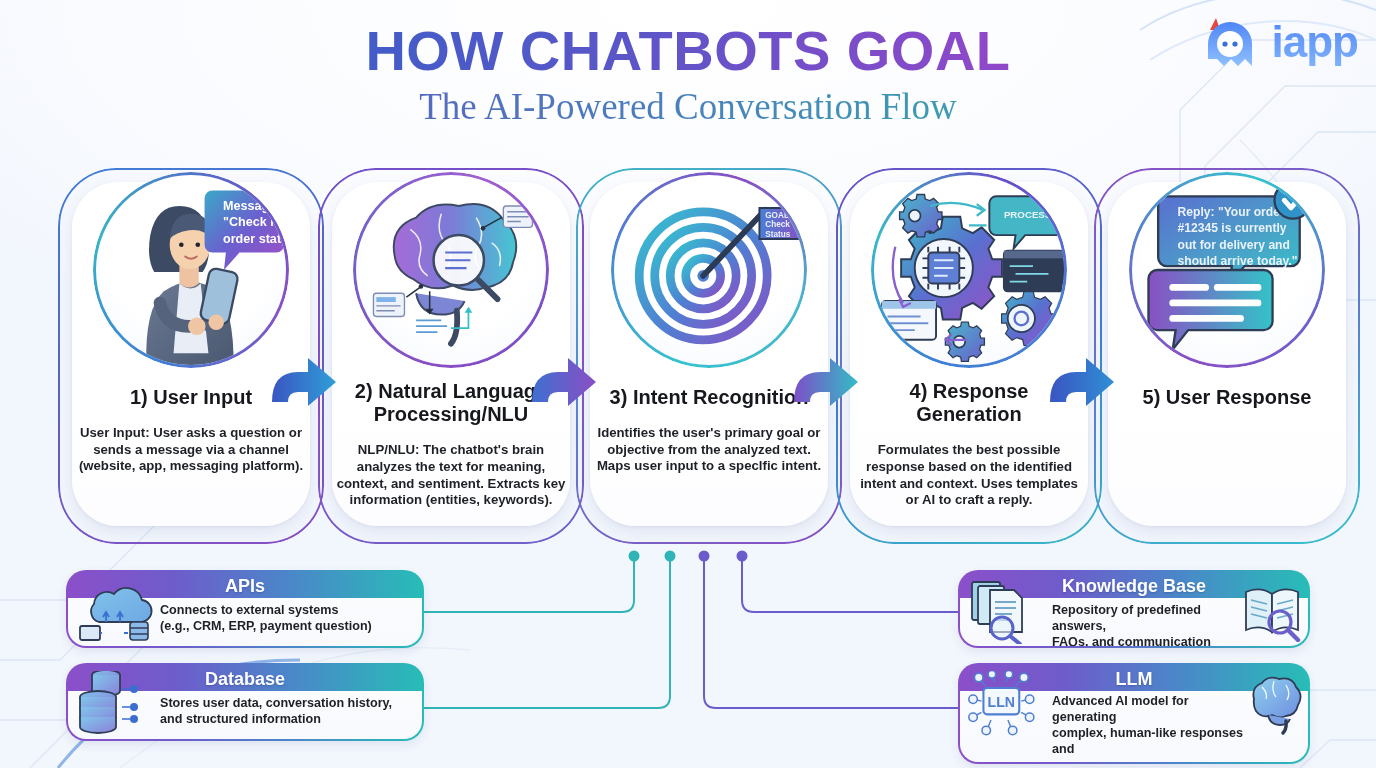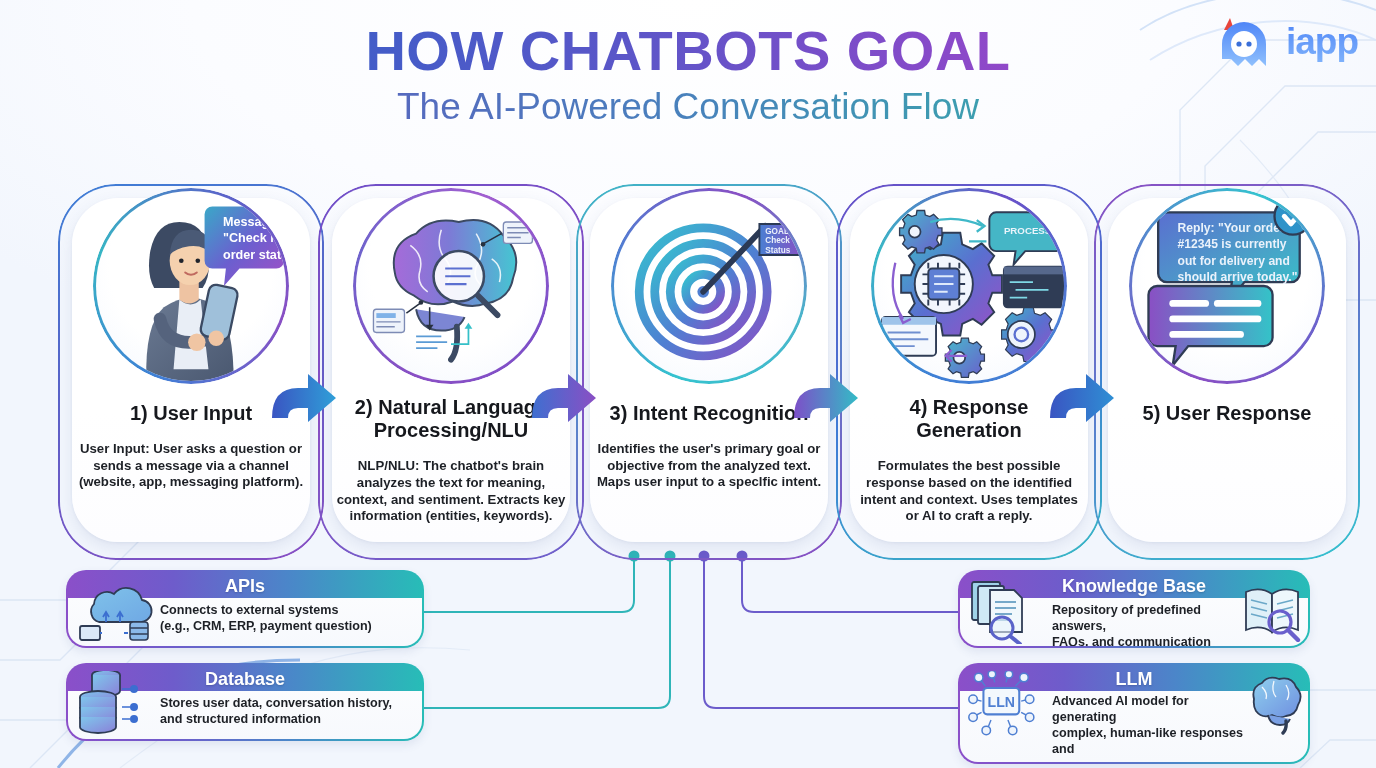--- a/index.html
+++ b/index.html
@@ -24,35 +24,35 @@
   .header { position: absolute; left: 0; top: 22px; width: 1376px; text-align: center; z-index: 5; }
   .title {
     font-size: 56px; font-weight: 700; letter-spacing: 0.5px; line-height: 1.02;
     background: linear-gradient(90deg,#2b55c4 0%, #3a5fc8 20%, #5a56c8 45%, #8b49c9 70%, #a846c6 88%, #b545c4 100%);
     -webkit-background-clip: text; background-clip: text; color: transparent;
     -webkit-text-fill-color: transparent;
   }
   .subtitle {
     margin-top: 8px; font-size: 37px; font-weight: 400; line-height: 1.1;
     background: linear-gradient(90deg,#6c52b8 0%, #5a62bf 22%, #4a7fbd 48%, #3aa3ad 75%, #2bc3b0 100%);
-    -webkit-background-clip: text; background-clip: text; color: transparent;
+    -webkit-background-clip: text; background-clip: text; color: transparent; font-family: Liberation Serif, serif;
     -webkit-text-fill-color: transparent;
   }
 
   
   .logo { position: absolute; right: 18px; top: 14px; display: flex; align-items: center; gap: 8px; z-index: 6; }
   .logo-text {
-    font-size: 37px; font-weight: 700; letter-spacing: -1px;
+    font-size: 44px; font-weight: 700; letter-spacing: -1px;
     background: linear-gradient(180deg,#4f86f7 0%, #7fb2fb 100%);
     -webkit-background-clip: text; background-clip: text; color: transparent;
     -webkit-text-fill-color: transparent;
   }
 
   
-  .steps { position: absolute; left: 0; top: 184px; width: 1316px; height: 380px; z-index: 4; }
+  .steps { position: absolute; left: 0; top: 168px; width: 1316px; height: 380px; z-index: 4; }
   .card { position: absolute; top: 0; width: 266px; height: 376px; }
   .card-frame {
     position: absolute; inset: 0; border-radius: 58px;
     padding: 2px;
     background: linear-gradient(160deg,#3f7fd6 0%, #5a63c9 45%, #8a4fc4 100%);
     -webkit-mask: linear-gradient(#000 0 0) content-box, linear-gradient(#000 0 0);
     -webkit-mask-composite: xor; mask-composite: exclude;
   }
   .card-inner {
     position: absolute; left: 14px; right: 14px; top: 14px; bottom: 18px;

